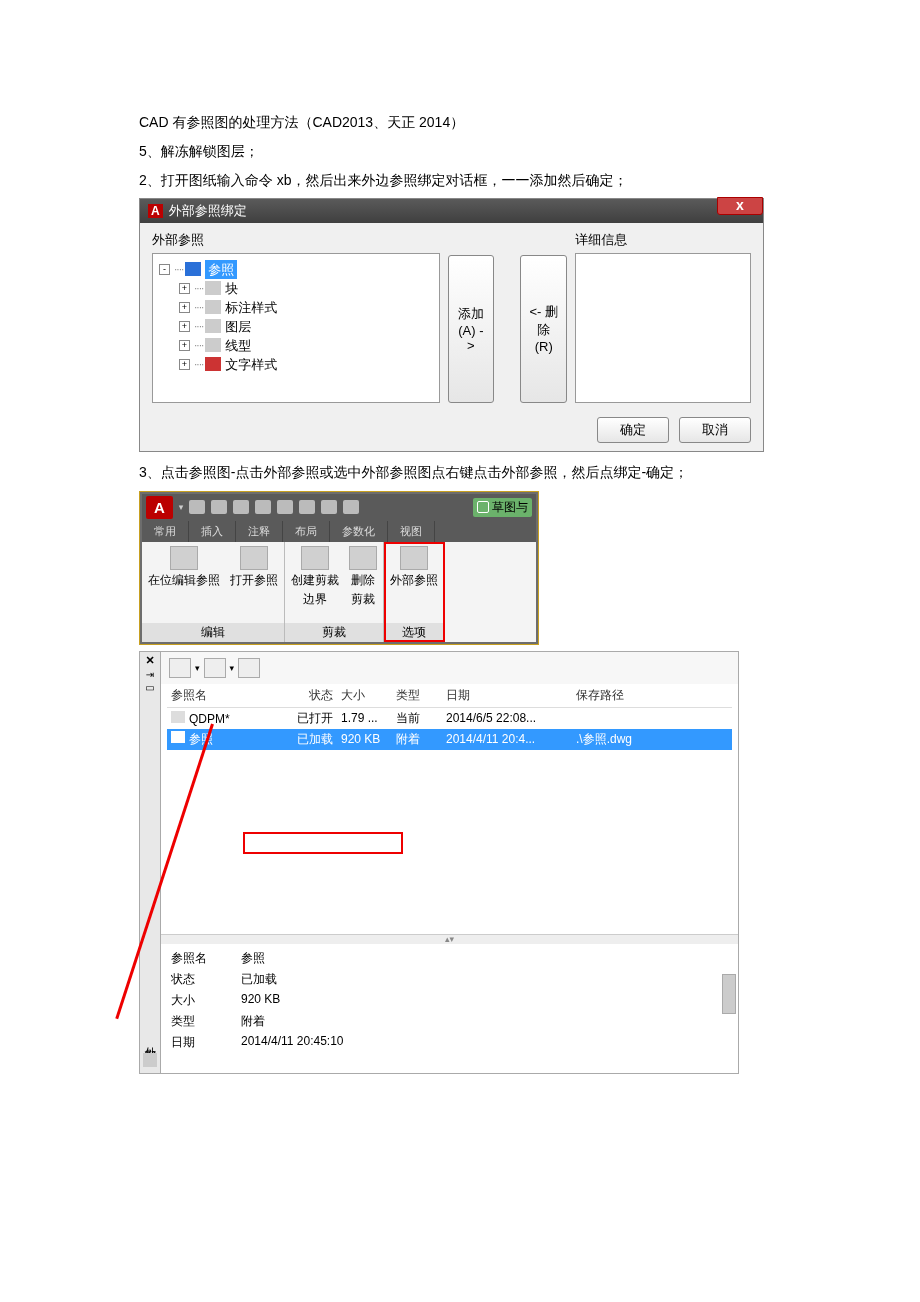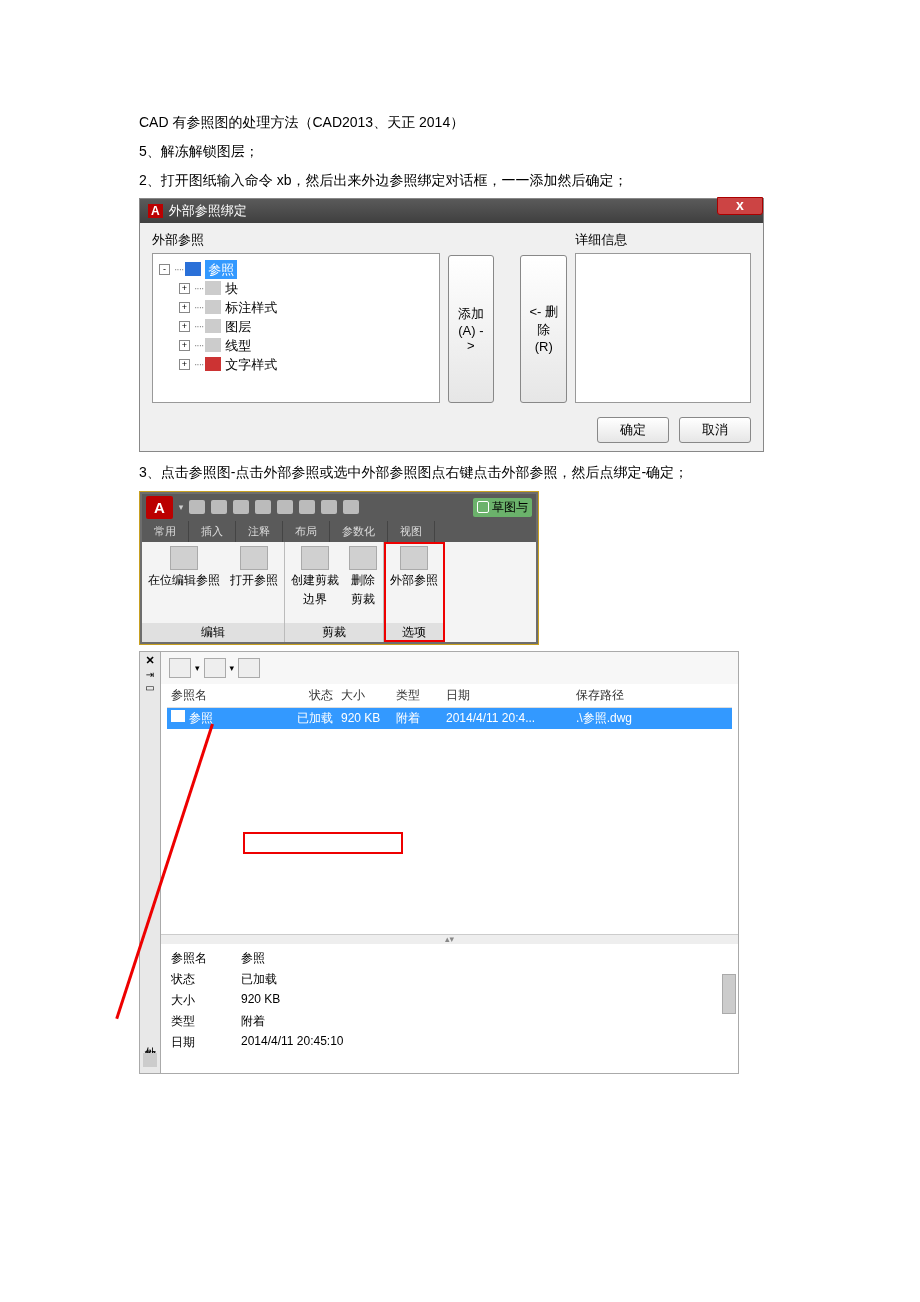--- a/index.html
+++ b/index.html
@@ -233,20 +233,28 @@
     </div>
     <div class="file-table">
       <div class="ft-head">
         <div class="c1">参照名</div>
         <div class="c2">状态</div>
         <div class="c3">大小</div>
         <div class="c4">类型</div>
         <div class="c5">日期</div>
         <div class="c6">保存路径</div>
       </div>
+      <div class="ft-row">
+        <div class="c1"><span class="ricon"></span><span>QDPM*</span></div>
+        <div class="c2">已打开</div>
+        <div class="c3">1.79 ...</div>
+        <div class="c4">当前</div>
+        <div class="c5">2014/6/5 22:08...</div>
+        <div class="c6"></div>
+      </div>
       <div class="ft-row sel">
         <div class="c1"><span class="ricon" style="background:#fff"></span><span>参照</span></div>
         <div class="c2">已加载</div>
         <div class="c3">920 KB</div>
         <div class="c4">附着</div>
         <div class="c5">2014/4/11 20:4...</div>
         <div class="c6">.\参照.dwg</div>
       </div>
       <div class="ctx-hl"></div>
       <div class="redline"></div>

